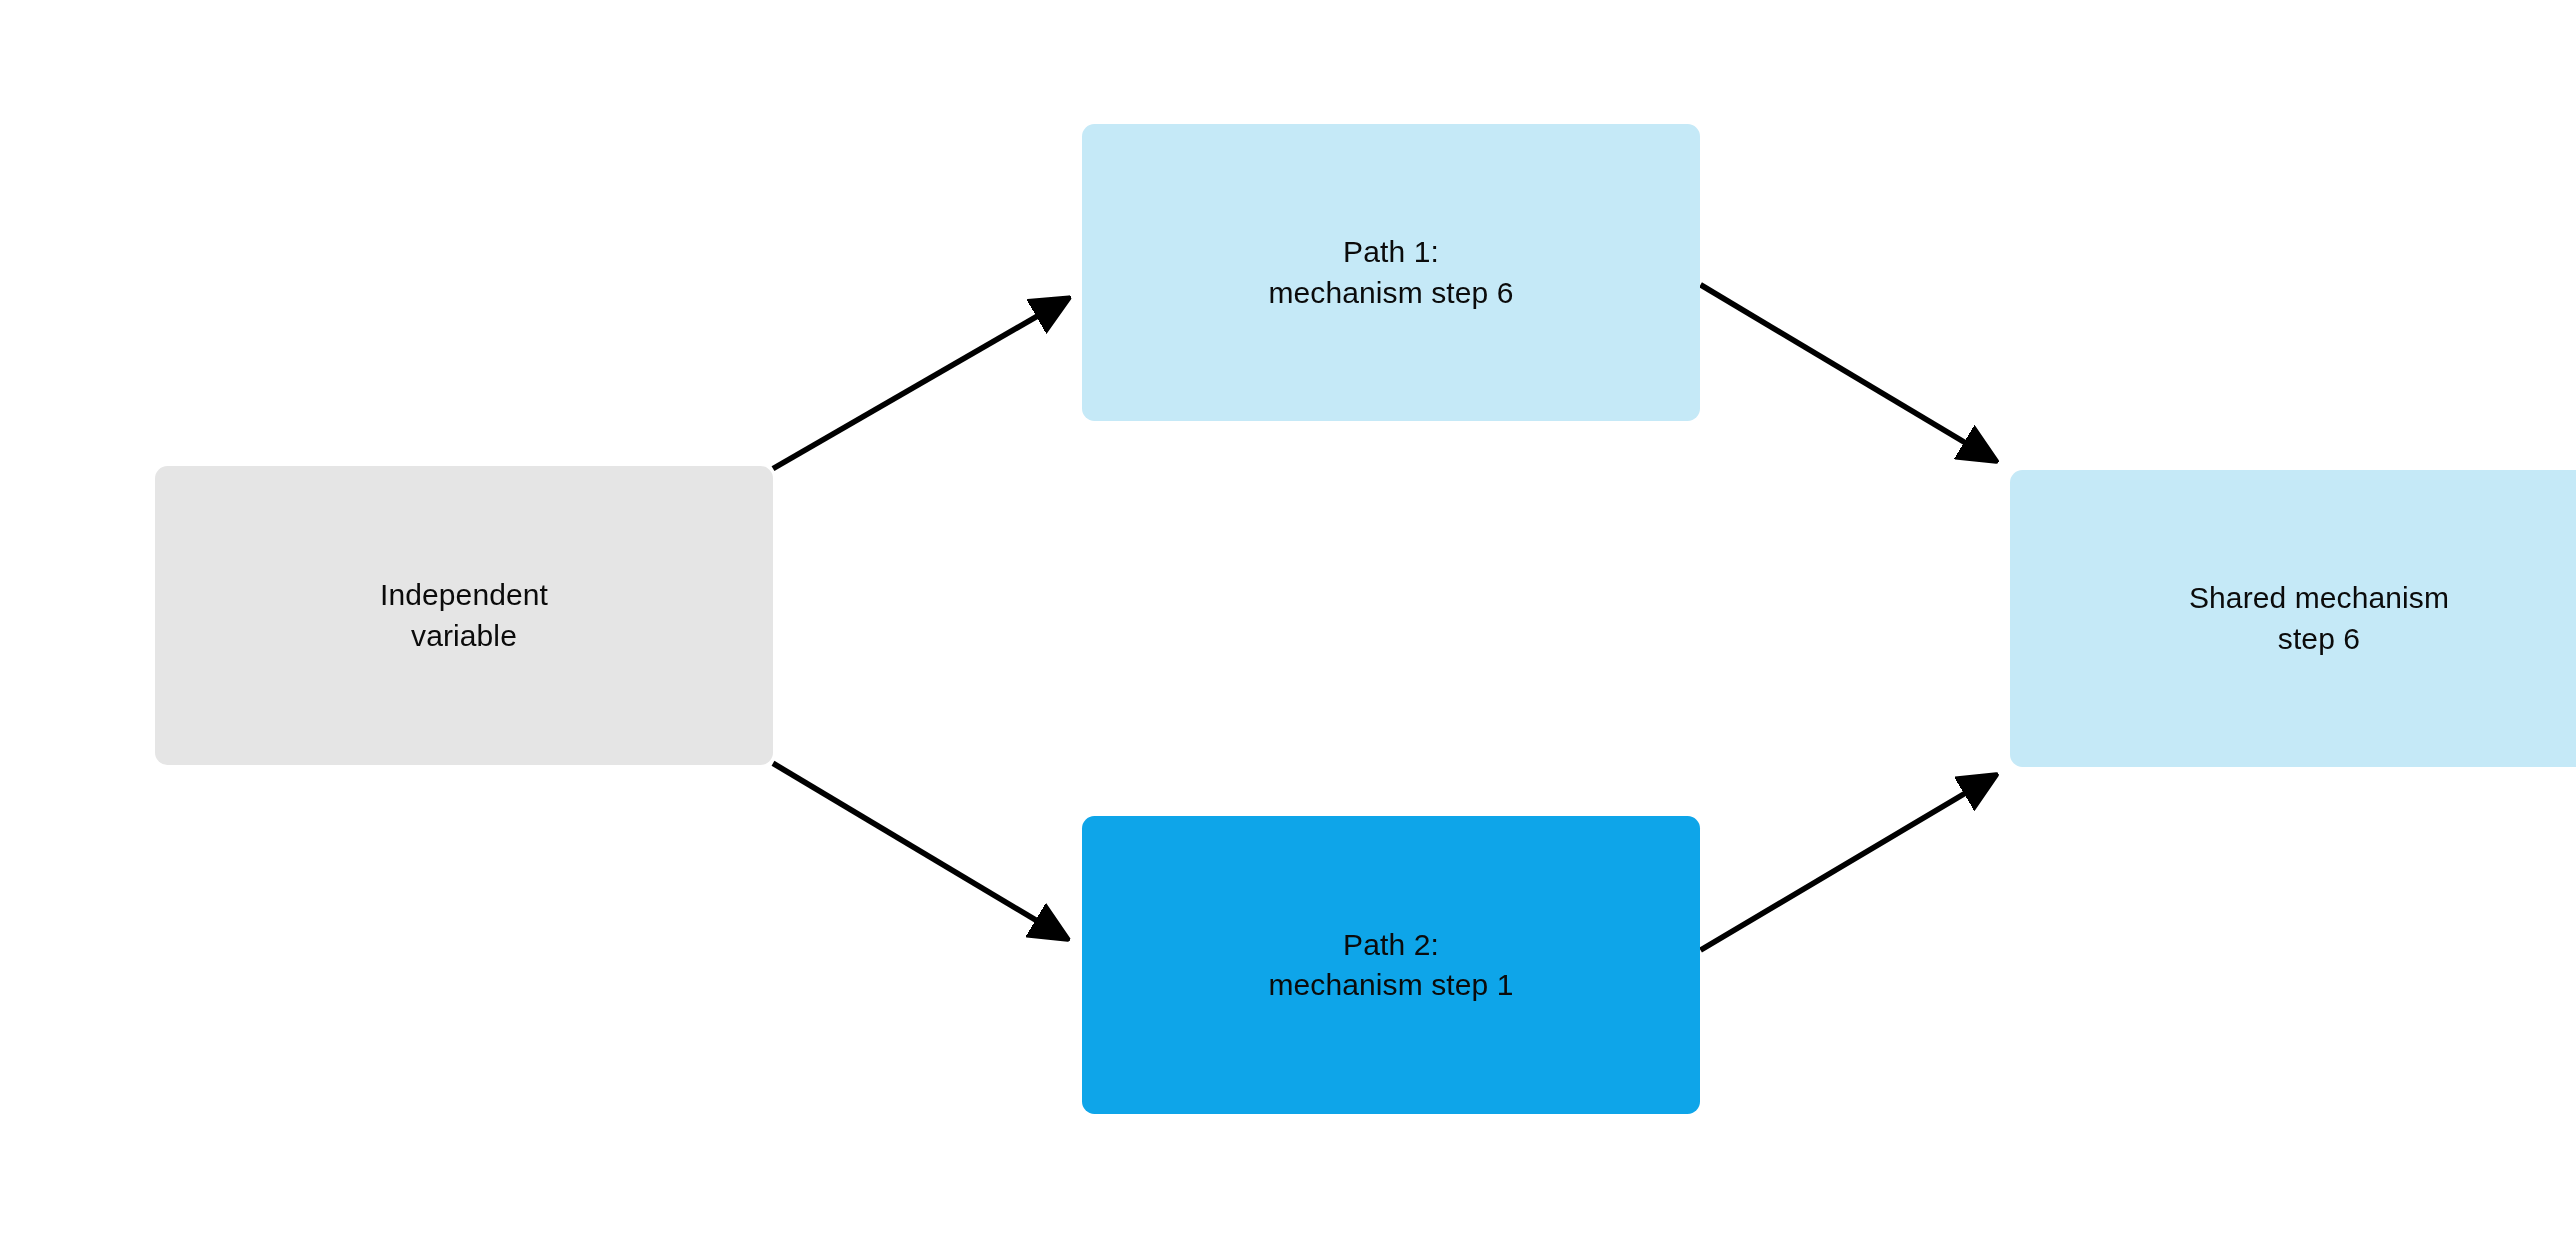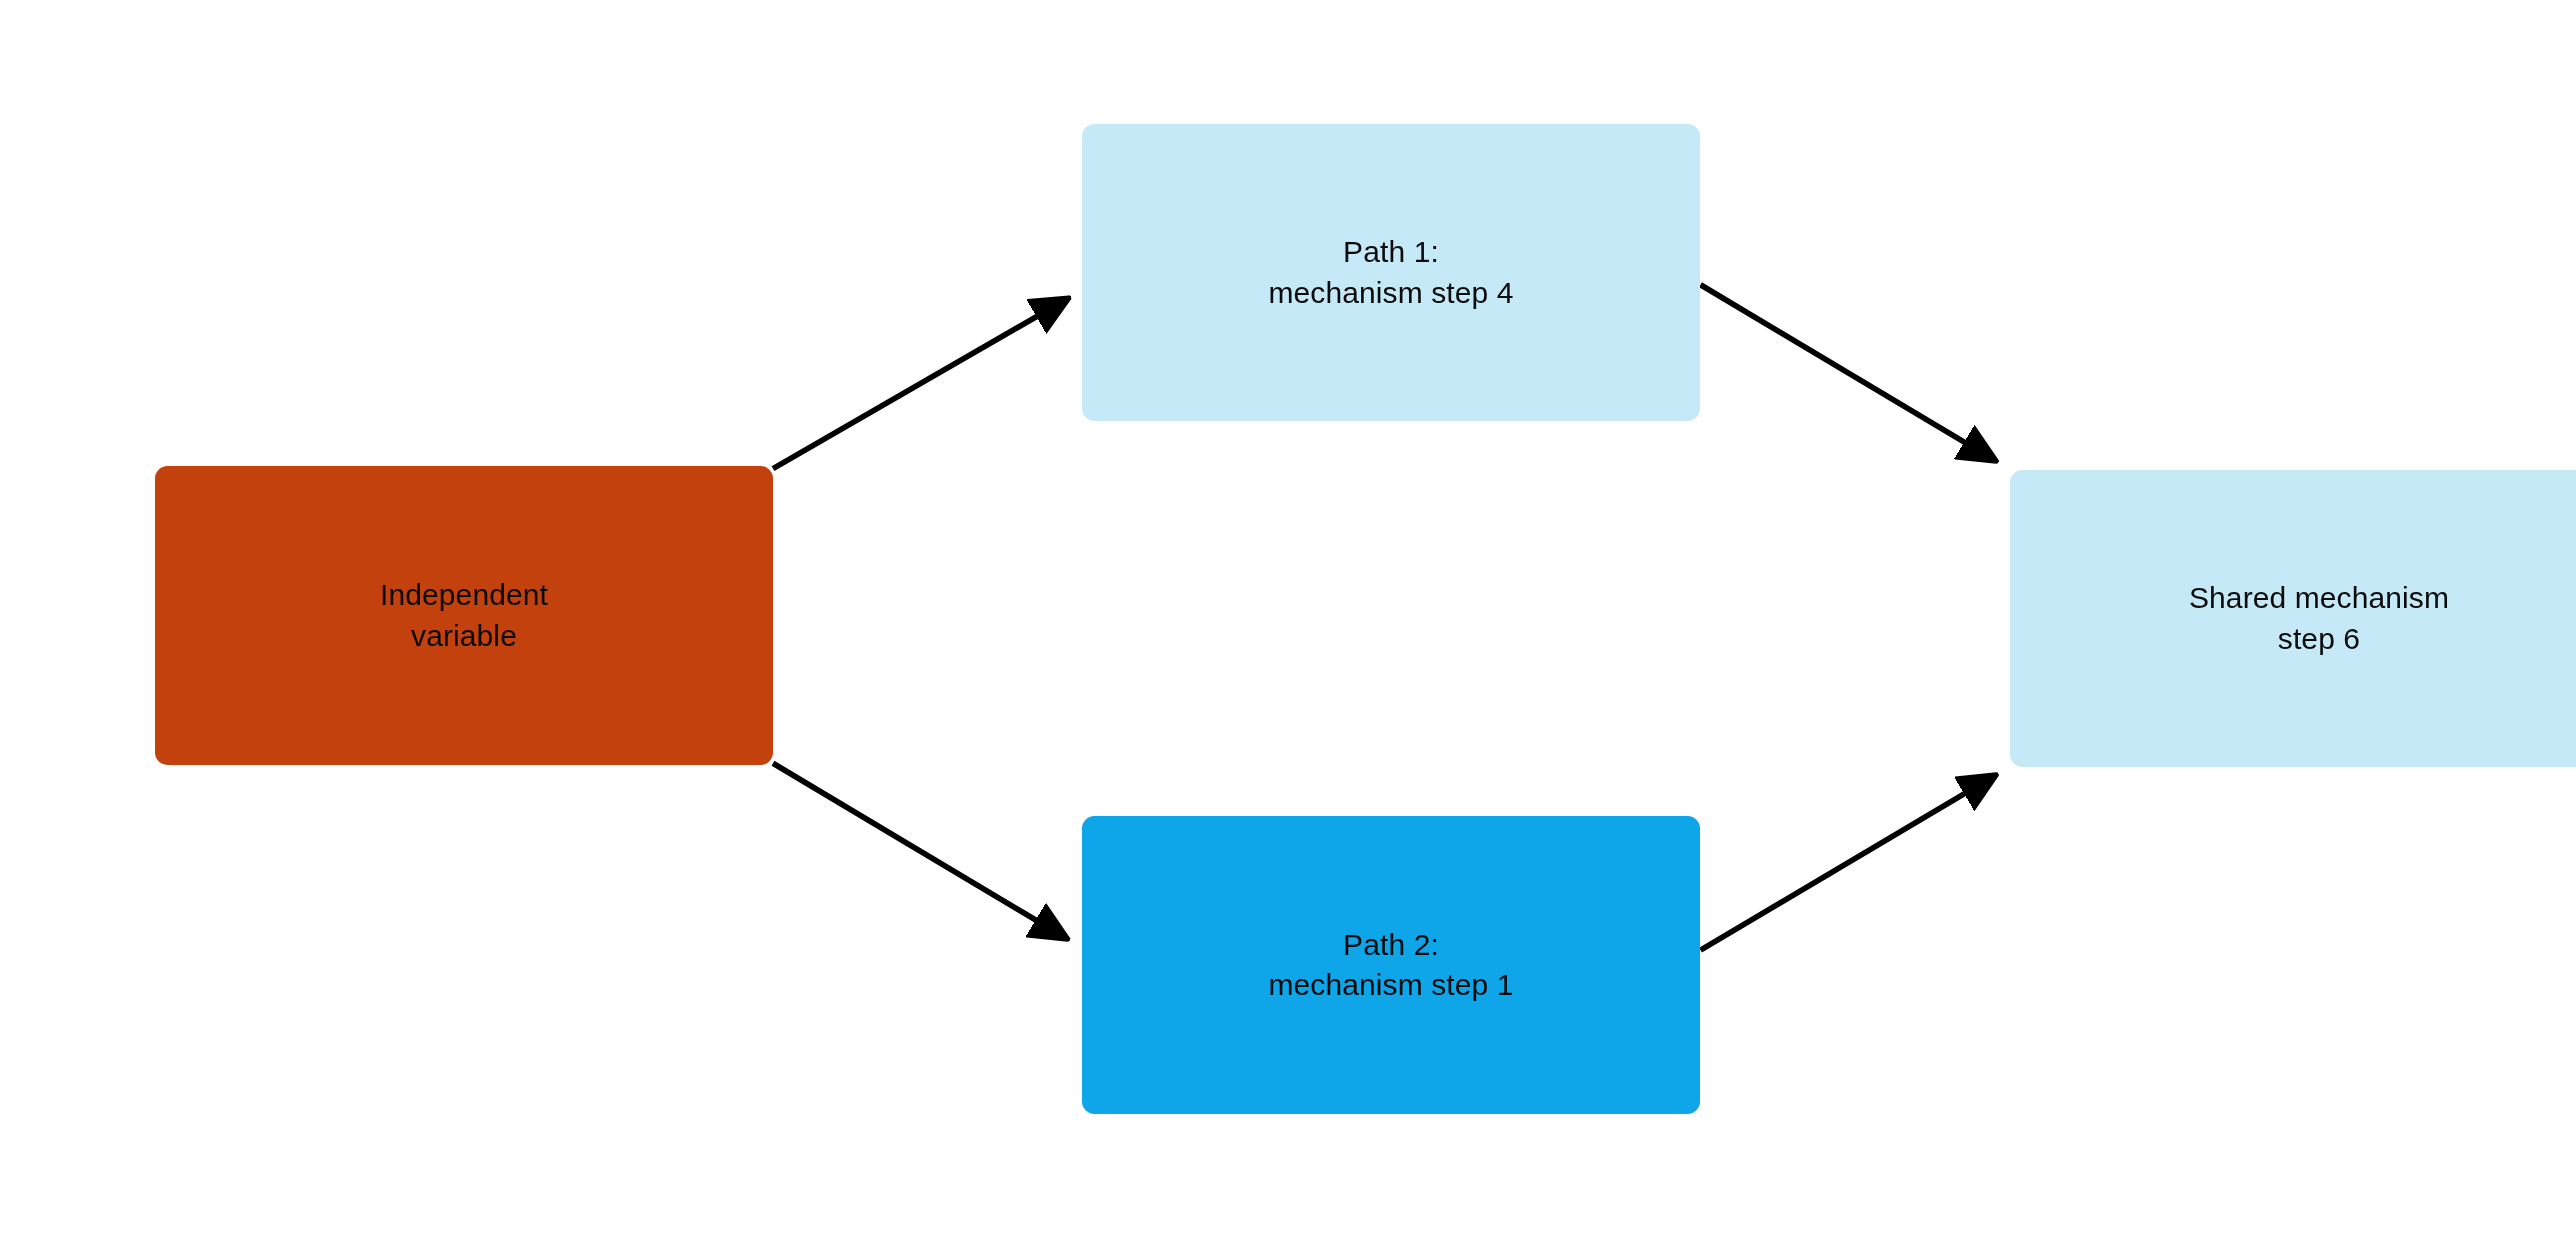--- a/index.html
+++ b/index.html
@@ -46,21 +46,21 @@
   }
   .node-label {
     display: block;
     white-space: pre-line;
   }
 
   
   #node-independent-variable {
     left: 155px;  top: 466px;
     width: 618px; height: 299px;
-    background: #c2410c;
+    background: #e5e5e5;
   }
   #node-path-1 {
     left: 1082px; top: 124px;
     width: 618px; height: 297px;
     background: #c5e9f7;
   }
   #node-path-2 {
     left: 1082px; top: 816px;
     width: 618px; height: 298px;
     background: #0ea5e9;
@@ -92,21 +92,21 @@
     </g>
   </svg>
 
   <div class="node" id="node-independent-variable">
     <span class="node-label">Independent
 variable</span>
   </div>
 
   <div class="node" id="node-path-1">
     <span class="node-label">Path 1:
-mechanism step 4</span>
+mechanism step 6</span>
   </div>
 
   <div class="node" id="node-path-2">
     <span class="node-label">Path 2:
 mechanism step 1</span>
   </div>
 
   <div class="node" id="node-shared-mechanism">
     <span class="node-label">Shared mechanism
 step 6</span>

